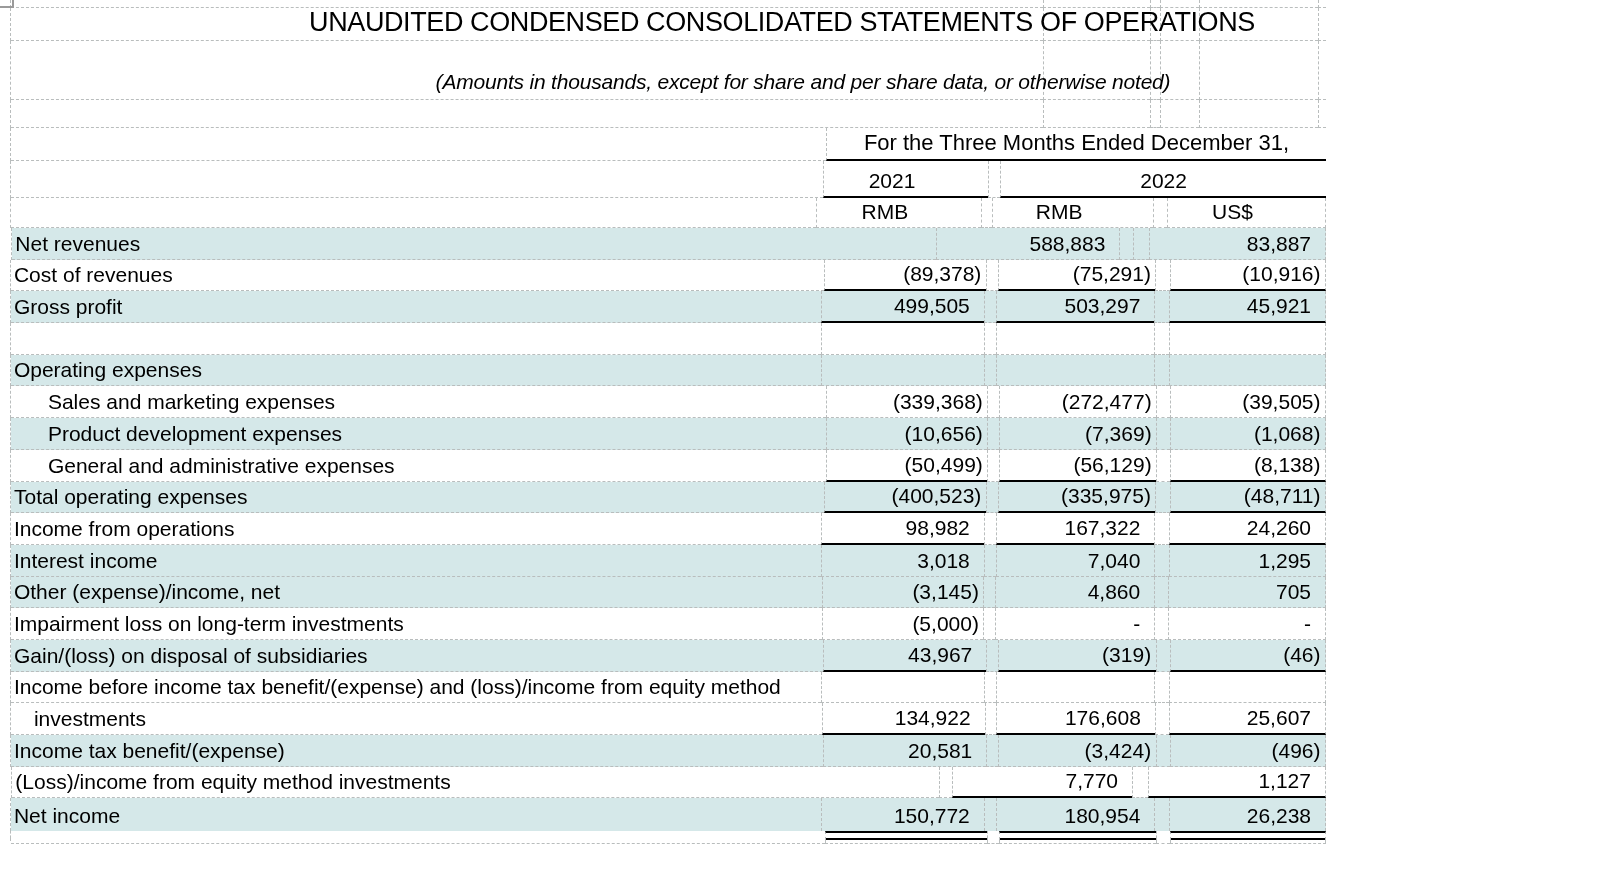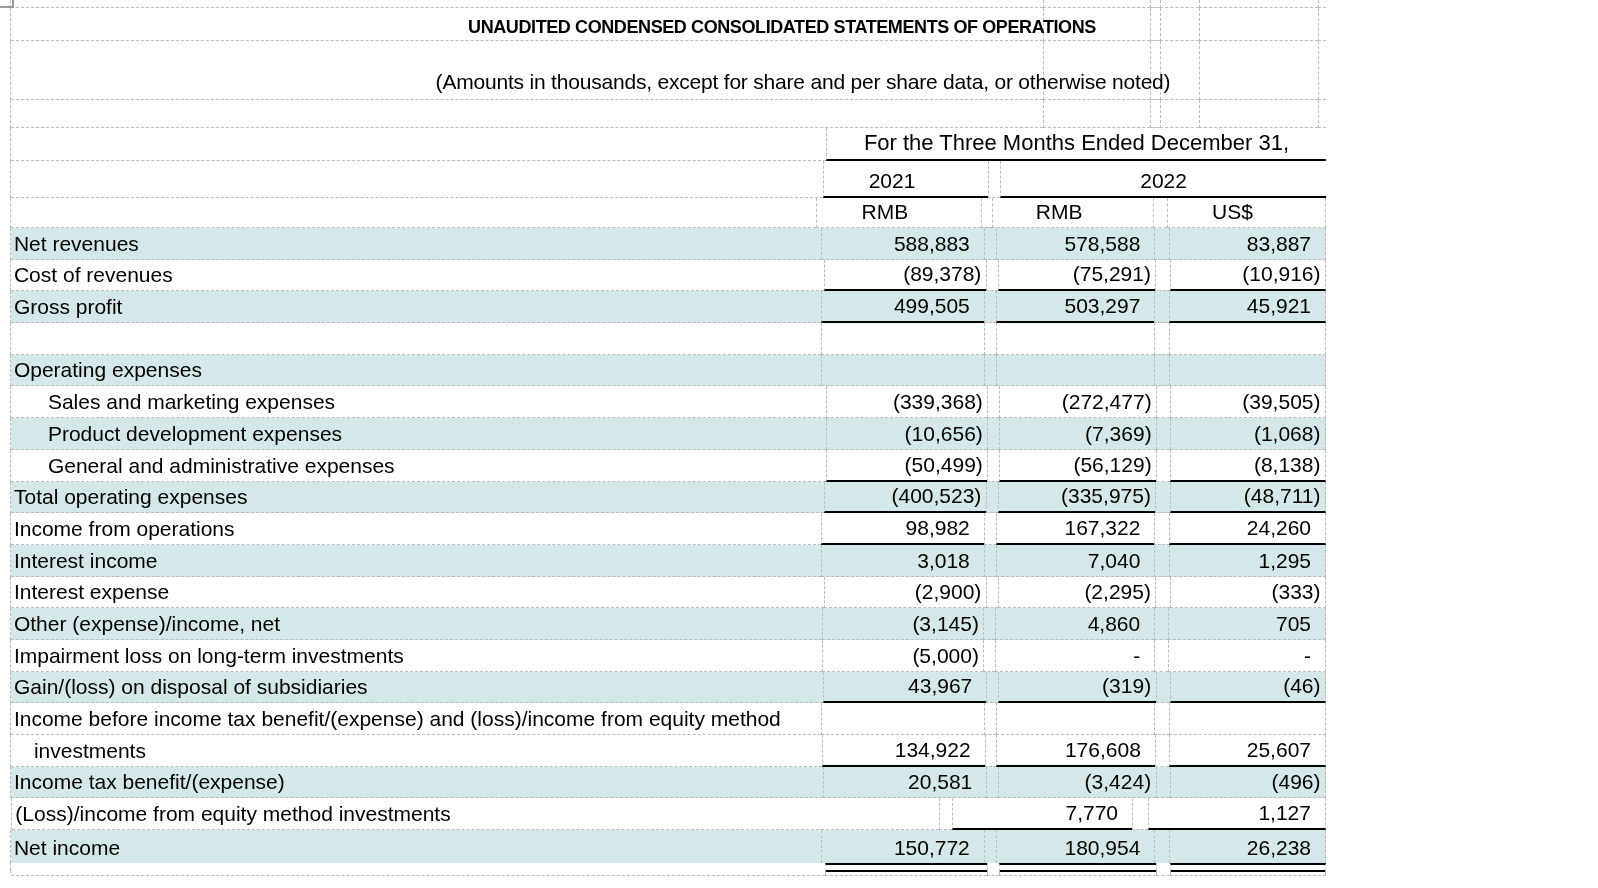--- a/index.html
+++ b/index.html
@@ -47,22 +47,22 @@
   .ind1{padding-left:37px;}
   .ind2{padding-left:23px;}
   
   .dr{height:31.7px;}
   .ni{height:33px;justify-content:space-between;}
   
   .overlay{
     position:absolute;left:13px;display:flex;align-items:flex-end;justify-content:center;
     pointer-events:none;white-space:nowrap;
   }
-  .title-ov{top:8px;height:33px;width:1538px;font-weight:bold;font-size:18px;letter-spacing:-0.4px;padding-bottom:3px;}
-  .sub-ov{top:41px;height:59px;width:1580px;font-size:21px;letter-spacing:-0.2px;padding-bottom:6px;}
+  .title-ov{top:8px;height:33px;width:1538px;font-weight:normal;font-size:27px;letter-spacing:-0.4px;padding-bottom:3px;}
+  .sub-ov{top:41px;height:59px;width:1580px;font-size:21px;letter-spacing:-0.2px;padding-bottom:6px;font-style:italic;}
   
   .corner-h{position:absolute;top:6px;left:0;width:13px;height:2px;background:#9a9a9a;}
   .corner-v{position:absolute;top:0;left:12px;width:2px;height:8px;background:#9a9a9a;}
   
   .dblrow{height:7px;}
   .dbl{border-top:2.5px solid #000;border-bottom:2.5px solid #000;}
   .striprow{height:3px;}
 </style>
 </head>
 <body>
@@ -141,21 +141,20 @@
     <div class="cell c3 hdr padhdr db">US$</div>
     <div class="sliver"></div>
   </div>
 
   <div id="data-rows">
       <div class="row dr">
         <div class="stub"></div>
         <div class="cell lbl db hl">Net revenues</div>
         <div class="cell c1 hl val db">588,883</div>
         <div class="cell g1 hl db"></div>
-        <div class="cell c2 hl val db">578,588</div>
         <div class="cell g2 hl db"></div>
         <div class="cell c3 hl val db">83,887</div>
         <div class="sliver"></div>
       </div>
       <div class="row dr">
         <div class="stub"></div>
         <div class="cell lbl db">Cost of revenues</div>
         <div class="cell c1 val sb paren">(89,378)</div>
         <div class="cell g1 db"></div>
         <div class="cell c2 val sb paren">(75,291)</div>
@@ -244,30 +243,20 @@
         <div class="sliver"></div>
       </div>
       <div class="row dr">
         <div class="stub"></div>
         <div class="cell lbl db hl">Interest income</div>
         <div class="cell c1 hl val db">3,018</div>
         <div class="cell g1 hl db"></div>
         <div class="cell c2 hl val db">7,040</div>
         <div class="cell g2 hl db"></div>
         <div class="cell c3 hl val db">1,295</div>
-        <div class="sliver"></div>
-      </div>
-      <div class="row dr">
-        <div class="stub"></div>
-        <div class="cell lbl db">Interest expense</div>
-        <div class="cell c1 val db paren">(2,900)</div>
-        <div class="cell g1 db"></div>
-        <div class="cell c2 val db paren">(2,295)</div>
-        <div class="cell g2 db"></div>
-        <div class="cell c3 val db paren">(333)</div>
         <div class="sliver"></div>
       </div>
       <div class="row dr">
         <div class="stub"></div>
         <div class="cell lbl db hl">Other (expense)/income, net</div>
         <div class="cell c1 hl val db paren">(3,145)</div>
         <div class="cell g1 hl db"></div>
         <div class="cell c2 hl val db">4,860</div>
         <div class="cell g2 hl db"></div>
         <div class="cell c3 hl val db">705</div>

